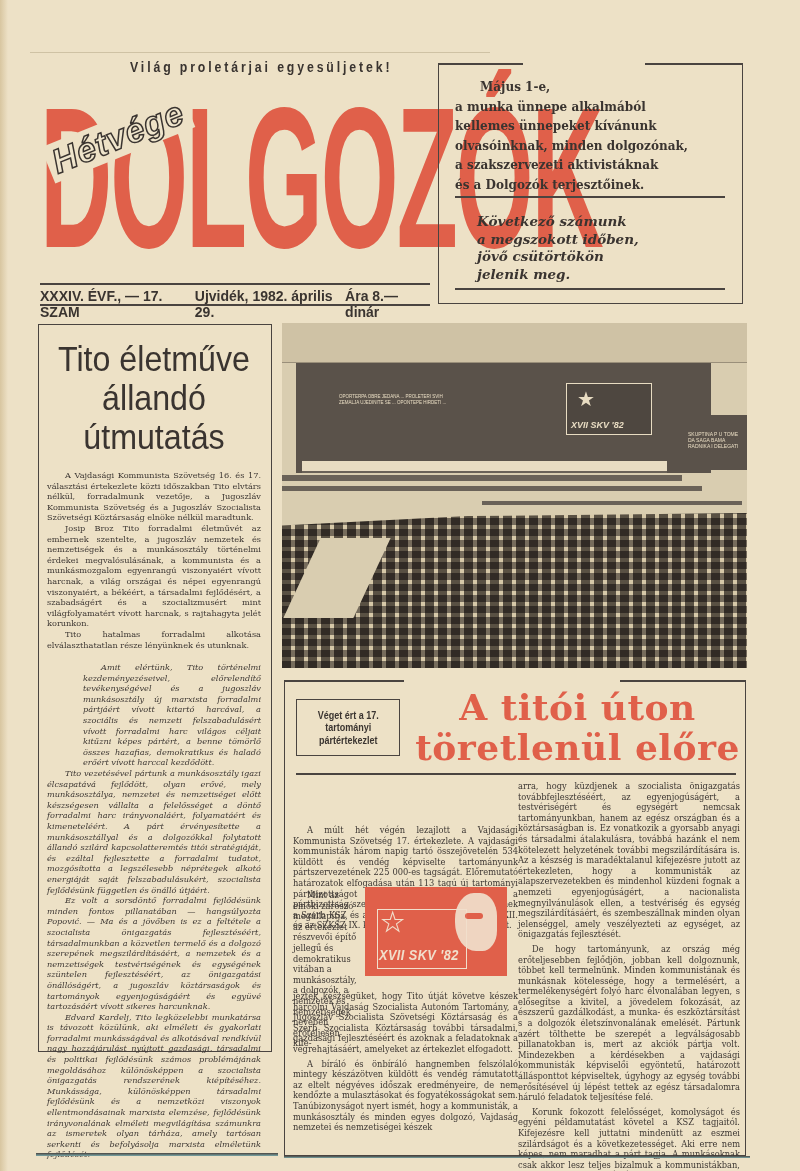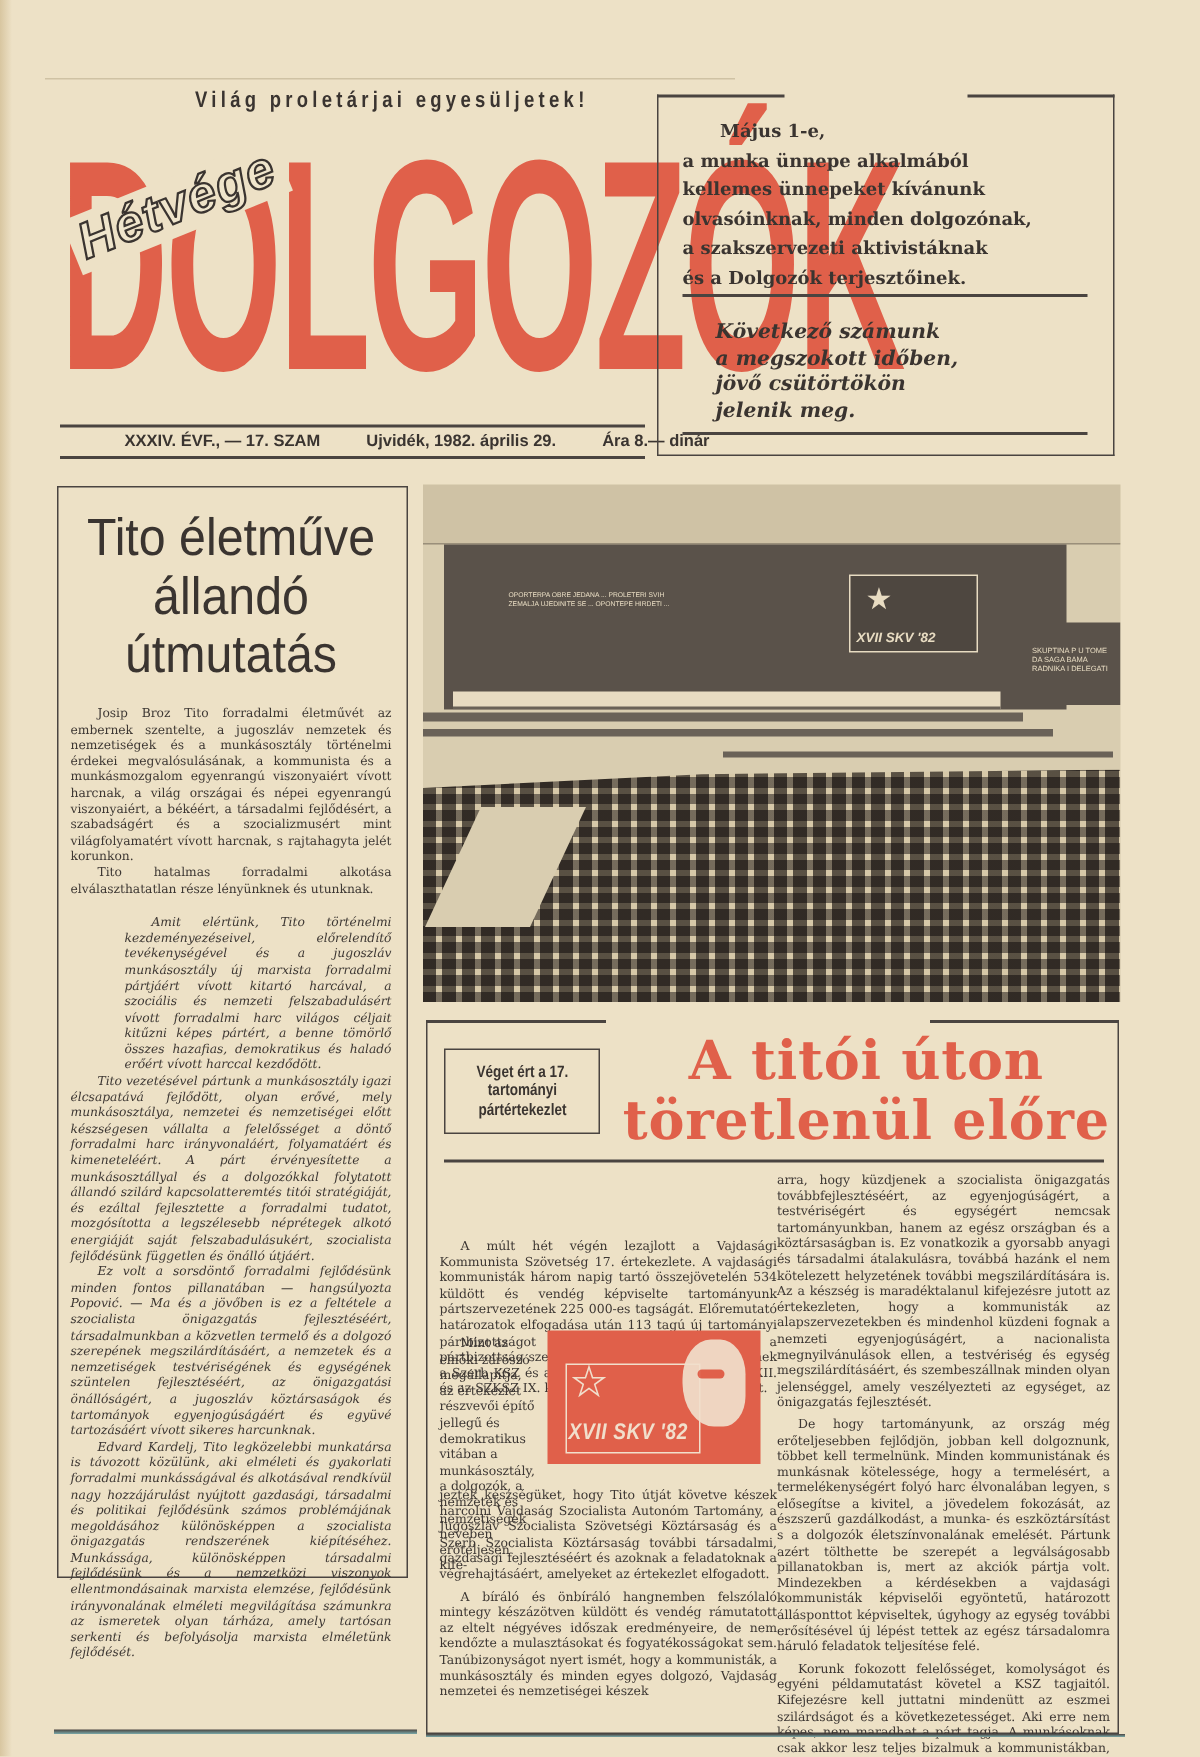--- a/index.html
+++ b/index.html
@@ -46,23 +46,22 @@
     transform: rotate(-22deg);
     transform-origin: left;
     background: #ede1c6;
     padding: 0 6px;
     letter-spacing: 1px;
   }
   .issue-rule { position: absolute; left: 40px; width: 390px; height: 1.5px; background: #4a4440; }
   .issue-line {
     position: absolute; left: 40px; top: 288px; width: 390px;
     display: flex; justify-content: space-between;
-    font-family: "Liberation Sans", sans-serif; font-weight: bold; font-size: 11px;
-    color: #3a3430;
-    margin-left: 43px;
+    font-family: "Liberation Sans", sans-serif; font-weight: bold; font-size: 14px;
+    color: #3a3430;
   }
   .greeting-box {
     position: absolute; left: 438px; top: 63px; width: 305px; height: 241px;
     border: 1.5px solid #4a4440;
     border-top: none;
   }
   .gb-top-left { position: absolute; left: 438px; top: 63px; width: 85px; height: 1.5px; background: #4a4440; }
   .gb-top-right { position: absolute; left: 645px; top: 63px; width: 98px; height: 1.5px; background: #4a4440; }
   .greeting {
     position: absolute; left: 455px; top: 78px; width: 290px;
@@ -234,20 +233,21 @@
 </div>
 <div class="gb-bot-rule"></div>
 
 <div class="left-article">
   <div class="left-title">
     <div>Tito életműve</div>
     <div>állandó</div>
     <div>útmutatás</div>
   </div>
   <div class="body-text">
+    <p>A Vajdasági Kommunista Szövetség 16. és 17. választási értekezlete közti időszakban Tito elvtárs nélkül, forradalmunk vezetője, a Jugoszláv Kommunista Szövetség és a Jugoszláv Szocialista Szövetségi Köztársaság elnöke nélkül maradtunk.</p>
     <p>Josip Broz Tito forradalmi életművét az embernek szentelte, a jugoszláv nemzetek és nemzetiségek és a munkásosztály történelmi érdekei megvalósulásának, a kommunista és a munkásmozgalom egyenrangú viszonyaiért vívott harcnak, a világ országai és népei egyenrangú viszonyaiért, a békéért, a társadalmi fejlődésért, a szabadságért és a szocializmusért mint világfolyamatért vívott harcnak, s rajtahagyta jelét korunkon.</p>
     <p>Tito hatalmas forradalmi alkotása elválaszthatatlan része lényünknek és utunknak.</p>
     <p class="italic gap">Amit elértünk, Tito történelmi kezdeményezéseivel, előrelendítő tevékenységével és a jugoszláv munkásosztály új marxista forradalmi pártjáért vívott kitartó harcával, a szociális és nemzeti felszabadulásért vívott forradalmi harc világos céljait kitűzni képes pártért, a benne tömörlő összes hazafias, demokratikus és haladó erőért vívott harccal kezdődött.</p>
     <p class="italic">Tito vezetésével pártunk a munkásosztály igazi élcsapatává fejlődött, olyan erővé, mely munkásosztálya, nemzetei és nemzetiségei előtt készségesen vállalta a felelősséget a döntő forradalmi harc irányvonaláért, folyamatáért és kimeneteléért. A párt érvényesítette a munkásosztállyal és a dolgozókkal folytatott állandó szilárd kapcsolatteremtés titói stratégiáját, és ezáltal fejlesztette a forradalmi tudatot, mozgósította a legszélesebb néprétegek alkotó energiáját saját felszabadulásukért, szocialista fejlődésünk független és önálló útjáért.</p>
     <p class="italic">Ez volt a sorsdöntő forradalmi fejlődésünk minden fontos pillanatában — hangsúlyozta Popović. — Ma és a jövőben is ez a feltétele a szocialista önigazgatás fejlesztéséért, társadalmunkban a közvetlen termelő és a dolgozó szerepének megszilárdításáért, a nemzetek és a nemzetiségek testvériségének és egységének szüntelen fejlesztéséért, az önigazgatási önállóságért, a jugoszláv köztársaságok és tartományok egyenjogúságáért és együvé tartozásáért vívott sikeres harcunknak.</p>
     <p class="italic">Edvard Kardelj, Tito legközelebbi munkatársa is távozott közülünk, aki elméleti és gyakorlati forradalmi munkásságával és alkotásával rendkívül nagy hozzájárulást nyújtott gazdasági, társadalmi és politikai fejlődésünk számos problémájának megoldásához különösképpen a szocialista önigazgatás rendszerének kiépítéséhez. Munkássága, különösképpen társadalmi fejlődésünk és a nemzetközi viszonyok ellentmondásainak marxista elemzése, fejlődésünk irányvonalának elméleti megvilágítása számunkra az ismeretek olyan tárháza, amely tartósan serkenti és befolyásolja marxista elméletünk fejlődését.</p>
 
   </div>
 
 </div>

